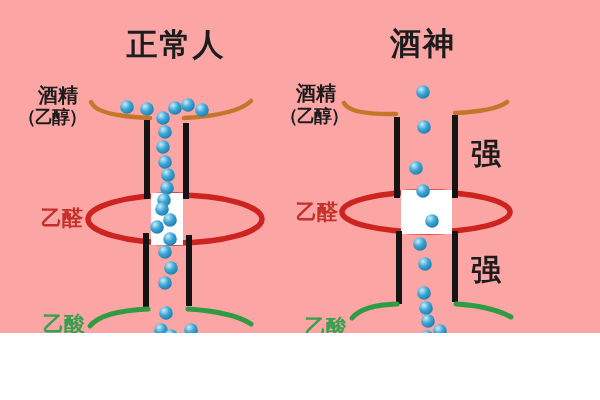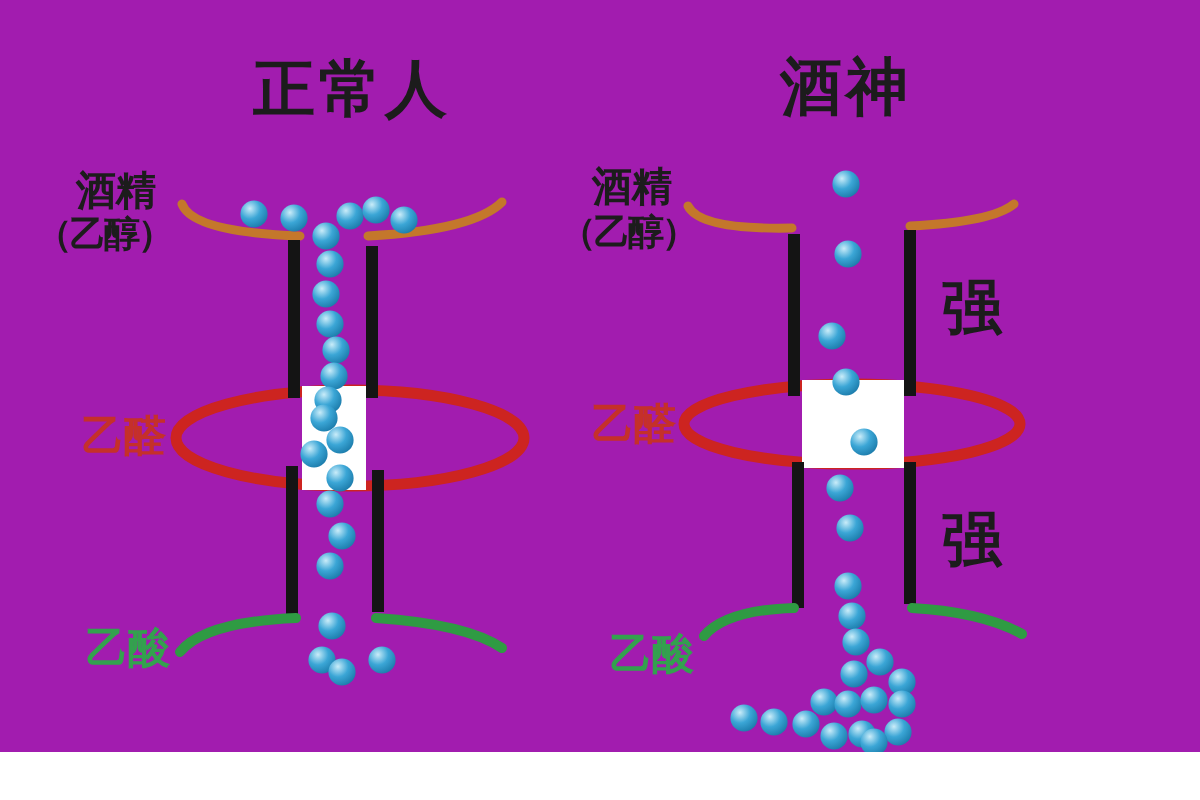--- a/index.html
+++ b/index.html
@@ -1,16 +1,16 @@
 <!DOCTYPE html>
 <html><head>
 <meta charset="utf-8">
 <style>
   html,body{margin:0;padding:0;background:#ffffff;}
-  #stage{position:relative;width:600px;height:376px;background:#a21caf;overflow:hidden;}
+  #stage{position:relative;width:600px;height:333px;background:#fca5a5;overflow:hidden;}
   svg{display:block;}
   .arc{fill:none;stroke-width:4.5;stroke-linecap:round;}
   .wall{stroke-width:6;stroke-linecap:butt;}
   .ring{fill:none;stroke-width:5.5;}
   .greenarc{fill:none;stroke-width:5;stroke-linecap:round;}
   .mask{stroke:none;}
   .t{font-family:"Liberation Serif","DejaVu Serif",serif;font-weight:bold;text-anchor:middle;}
   .title{font-size:31px;letter-spacing:2px;}
   .lbl1{font-size:20px;}
   .lbl2{font-size:18px;letter-spacing:-1px;}

